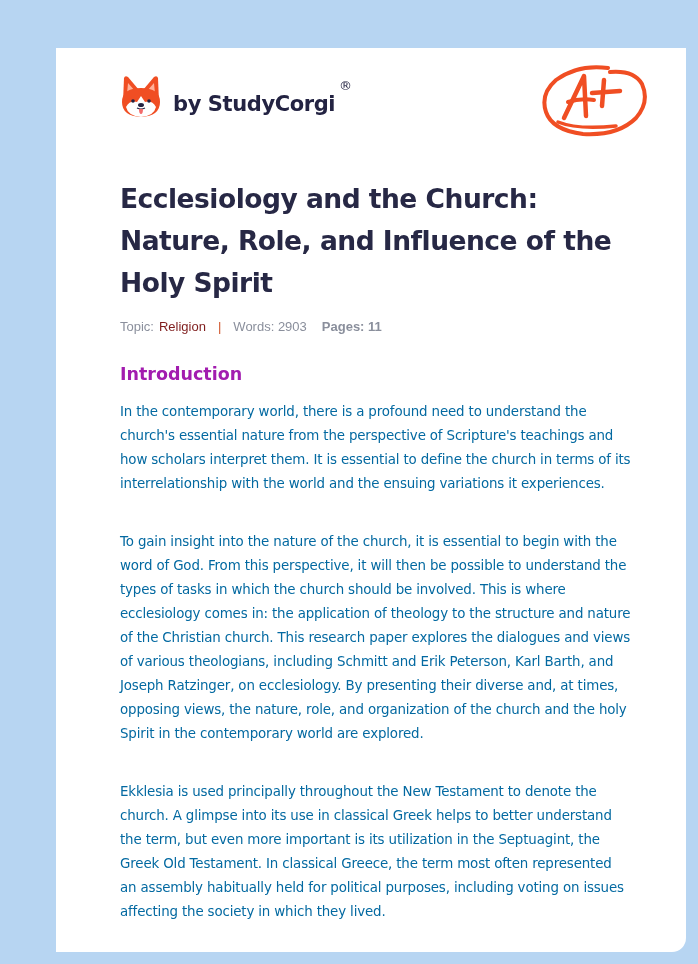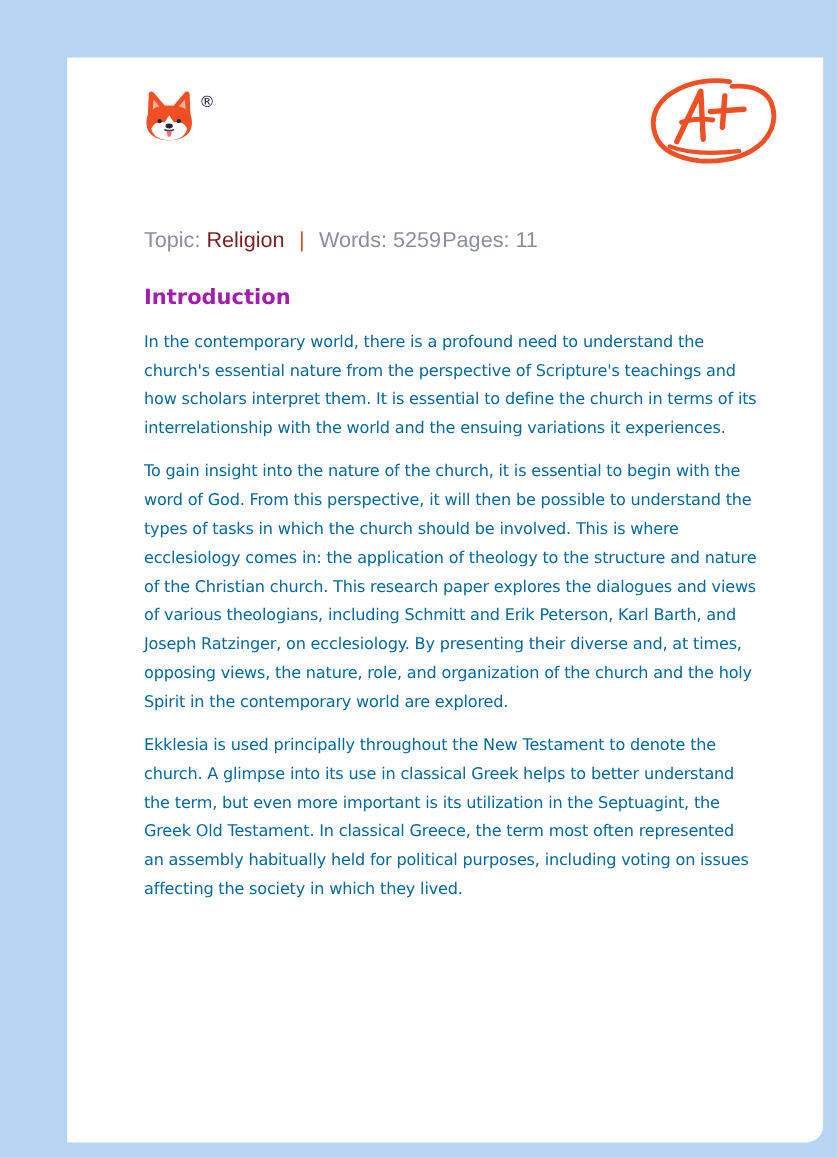--- a/index.html
+++ b/index.html
@@ -37,37 +37,37 @@
     }
     .grade { position: absolute; left: 482px; top: 12px; width: 110px; height: 80px; }
 
     .content { position: absolute; left: 64px; top: 130px; width: 512px; }
     .title {
       font-family: "DejaVu Sans", sans-serif;
       font-weight: bold; font-size: 26.5px; line-height: 42px;
       color: #272845; letter-spacing: -0.5px;
     }
     .meta {
-      margin-top: 12px; font-size: 18px; color: #8a8f9c;
+      margin-top: 12px; font-size: 13px; color: #8a8f9c;
       display: flex; align-items: center; height: 20px;
     }
     .meta .topic-val { color: #7f1d1d; margin-left: 5px; }
     .meta .sep { color: #d0532a; margin: 0 12px; }
-    .meta .pages { margin-left: 1px; }
+    .meta .pages { margin-left: 15px; font-weight: bold; }
     .section-h {
       margin-top: 26px;
       font-family: "DejaVu Sans", sans-serif;
       font-weight: bold; font-size: 17.5px; color: #a21caf; line-height: 24px;
     }
     .para {
       font-family: "DejaVu Sans", sans-serif;
       font-size: 13.4px; line-height: 24px; color: #0369a1;
       margin-top: 14px; letter-spacing: -0.15px;
     }
-    .para + .para { margin-top: 12px; }
+    .para + .para { margin-top: 34px; }
   </style>
 </head>
 <body>
 
 <div class="card">
   <div class="header">
     <div class="logo">
       <svg class="corgi" viewBox="0 0 42 46">
 
         <path d="M3 28 L4 4 Q5 1 8 3 L19 16 Z" fill="#f04e23"></path>
@@ -80,41 +80,43 @@
         <path d="M6 33 Q10 26 17 28 L21 22 L25 28 Q32 26 36 33 Q34 42 21 43 Q8 42 6 33 Z" fill="#ffffff"></path>
 
         <circle cx="13" cy="27" r="1.8" fill="#232342"></circle>
         <circle cx="29" cy="27" r="1.8" fill="#232342"></circle>
 
         <ellipse cx="21" cy="31" rx="3" ry="2" fill="#232342"></ellipse>
 
         <path d="M17 34 Q21 36 25 34" stroke="#232342" stroke-width="1.2" fill="none"></path>
         <path d="M19 35 Q19 40 21 40 Q23 40 23 35 Z" fill="#f26b6b"></path>
       </svg>
+      <span class="brand">by StudyCorgi</span>
       <span class="reg">®</span>
     </div>
     <svg class="grade" viewBox="0 0 110 80">
       <path d="M70 8 Q40 4 18 20 Q2 34 8 52 Q14 70 45 74 Q80 76 98 58 Q112 42 104 24 Q96 10 72 12" fill="none" stroke="#f04e23" stroke-width="4" stroke-linecap="round"></path>
       <path d="M20 62 Q40 70 78 66" fill="none" stroke="#f04e23" stroke-width="3.5" stroke-linecap="round"></path>
 
       <path d="M26 58 L46 16 L48 56" fill="none" stroke="#f04e23" stroke-width="4.5" stroke-linecap="round" stroke-linejoin="round"></path>
       <path d="M30 42 Q42 38 56 40" fill="none" stroke="#f04e23" stroke-width="4" stroke-linecap="round"></path>
 
       <path d="M66 20 L64 46" fill="none" stroke="#f04e23" stroke-width="4.5" stroke-linecap="round"></path>
       <path d="M54 33 L82 31" fill="none" stroke="#f04e23" stroke-width="4.5" stroke-linecap="round"></path>
     </svg>
   </div>
 
   <div class="content">
+    <h1 class="title">Ecclesiology and the Church: Nature, Role, and Influence of the Holy Spirit</h1>
 
     <div class="meta">
       <span>Topic:</span>
       <span class="topic-val">Religion</span>
       <span class="sep">|</span>
-      <span>Words: 5259</span>
+      <span>Words: 2903</span>
       <span class="pages">Pages: 11</span>
     </div>
 
     <h2 class="section-h">Introduction</h2>
     <p class="para">In the contemporary world, there is a profound need to understand the church's essential nature from the perspective of Scripture's teachings and how scholars interpret them. It is essential to define the church in terms of its interrelationship with the world and the ensuing variations it experiences.</p>
     <p class="para">To gain insight into the nature of the church, it is essential to begin with the word of God. From this perspective, it will then be possible to understand the types of tasks in which the church should be involved. This is where ecclesiology comes in: the application of theology to the structure and nature of the Christian church. This research paper explores the dialogues and views of various theologians, including Schmitt and Erik Peterson, Karl Barth, and Joseph Ratzinger, on ecclesiology. By presenting their diverse and, at times, opposing views, the nature, role, and organization of the church and the holy Spirit in the contemporary world are explored.</p>
     <p class="para">Ekklesia is used principally throughout the New Testament to denote the church. A glimpse into its use in classical Greek helps to better understand the term, but even more important is its utilization in the Septuagint, the Greek Old Testament. In classical Greece, the term most often represented an assembly habitually held for political purposes, including voting on issues affecting the society in which they lived.</p>
   </div>
 </div>
 

